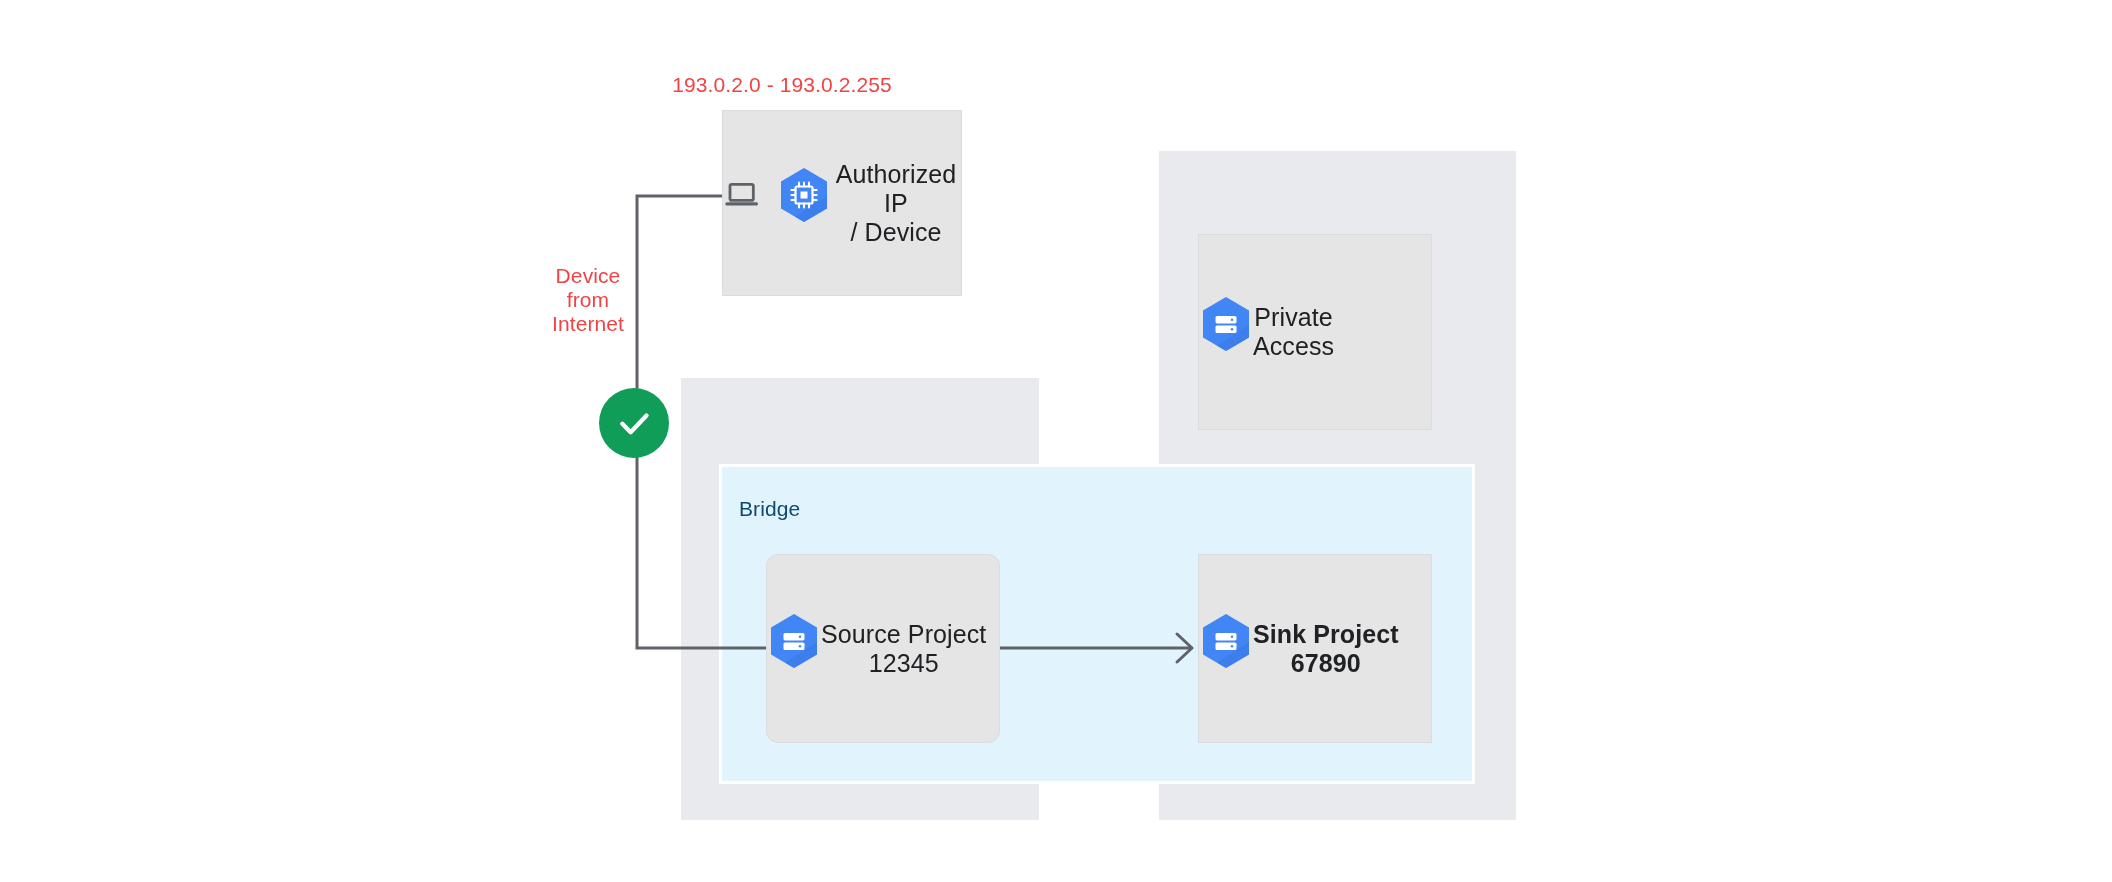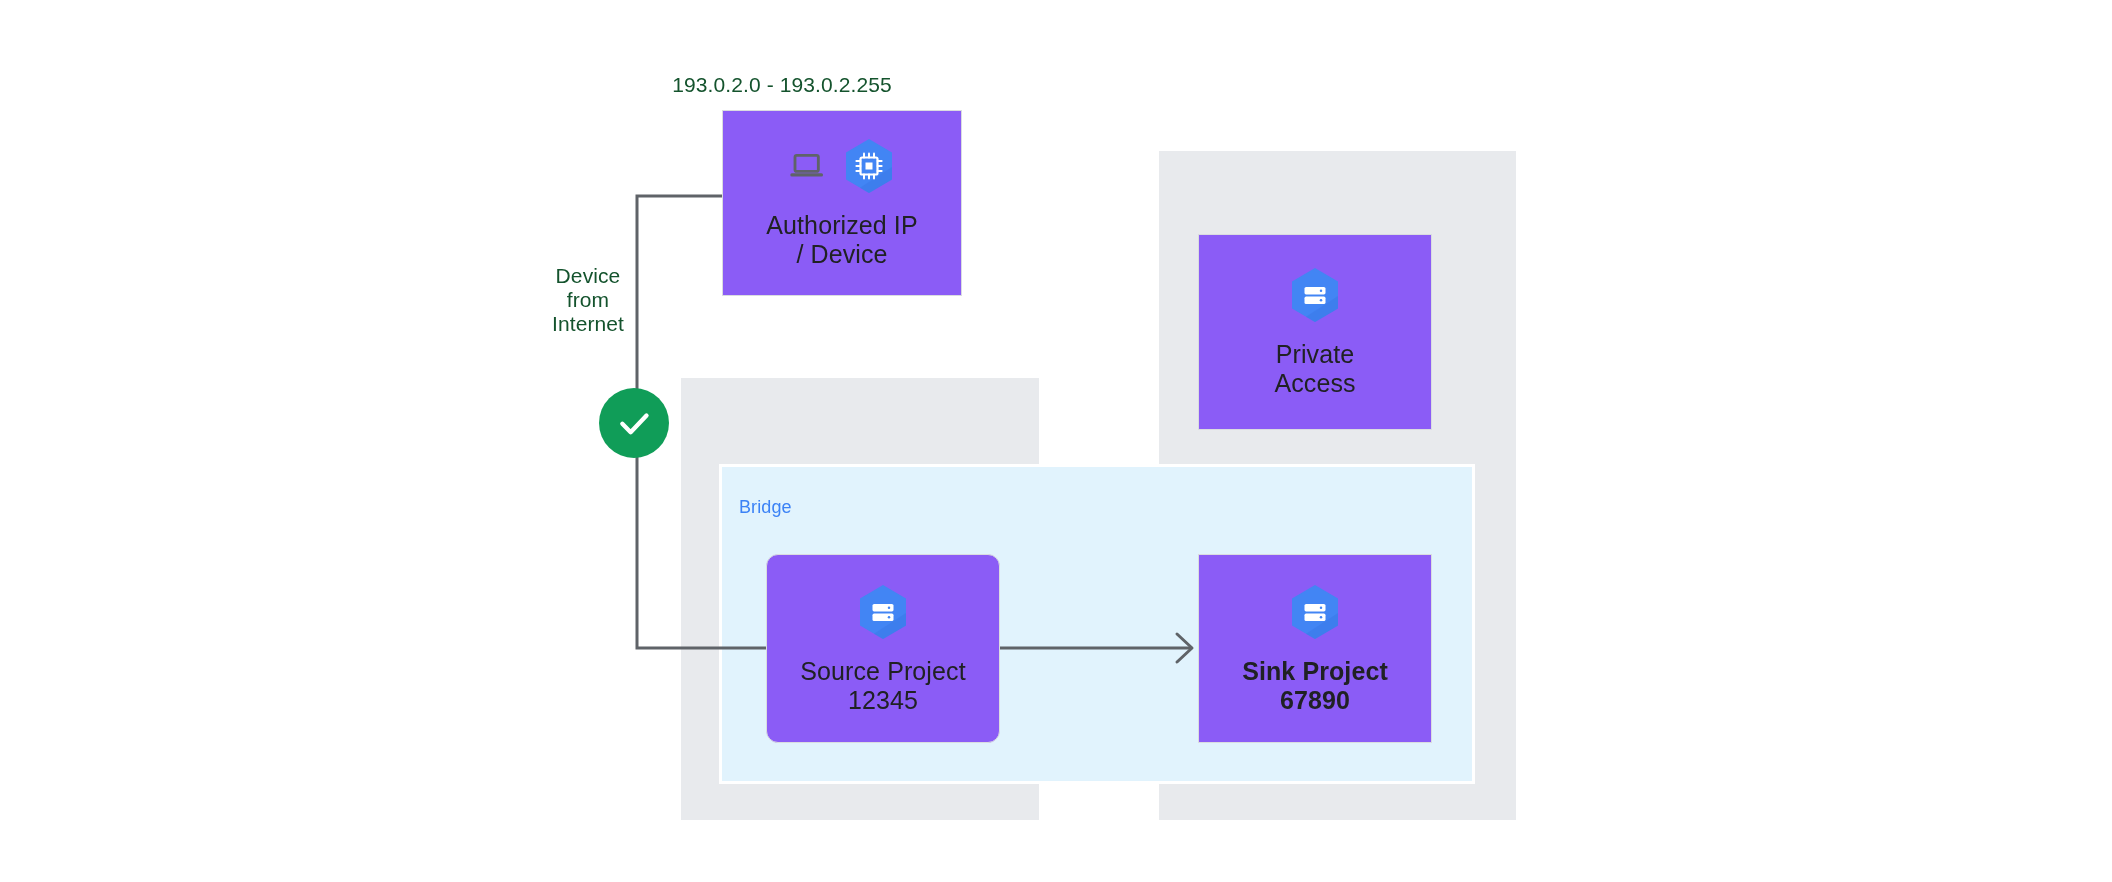--- a/index.html
+++ b/index.html
@@ -16,27 +16,26 @@
     position: relative;
     width: 2112px;
     height: 882px;
     background: #ffffff;
     overflow: hidden;
   }
 
   
   .node {
     position: absolute;
-    background: #8b5cf6;
+    background: #e5e5e5;
     border: 1px solid #dadce0;
     box-sizing: border-box;
     display: flex;
-    flex-direction: column;
     align-items: center;
-    justify-content: center;
+    justify-content: flex-start;
     z-index: 6;
   }
   .node .icon-row {
     display: flex;
     align-items: center;
     justify-content: center;
     gap: 14px;
     margin-bottom: 16px;
   }
   .node-label {
@@ -66,32 +65,32 @@
   
   .bridge {
     position: absolute;
     background: #e1f3fd;
     border: 3px solid #ffffff;
     box-sizing: border-box;
     z-index: 4;
   }
   .bridge-title {
     position: absolute;
-    font-size: 18px;
-    color: #3b82f6;
+    font-size: 21px;
+    color: #0c4a6e;
     letter-spacing: 0.1px;
     white-space: nowrap;
     z-index: 5;
   }
 
   
   .caption {
     position: absolute;
     font-size: 21px;
-    color: #14532d;
+    color: #ef4444;
     letter-spacing: 0.1px;
     text-align: center;
     white-space: pre-line;
     line-height: 24px;
     z-index: 7;
   }
 
   
   .connector-svg {
     position: absolute;

